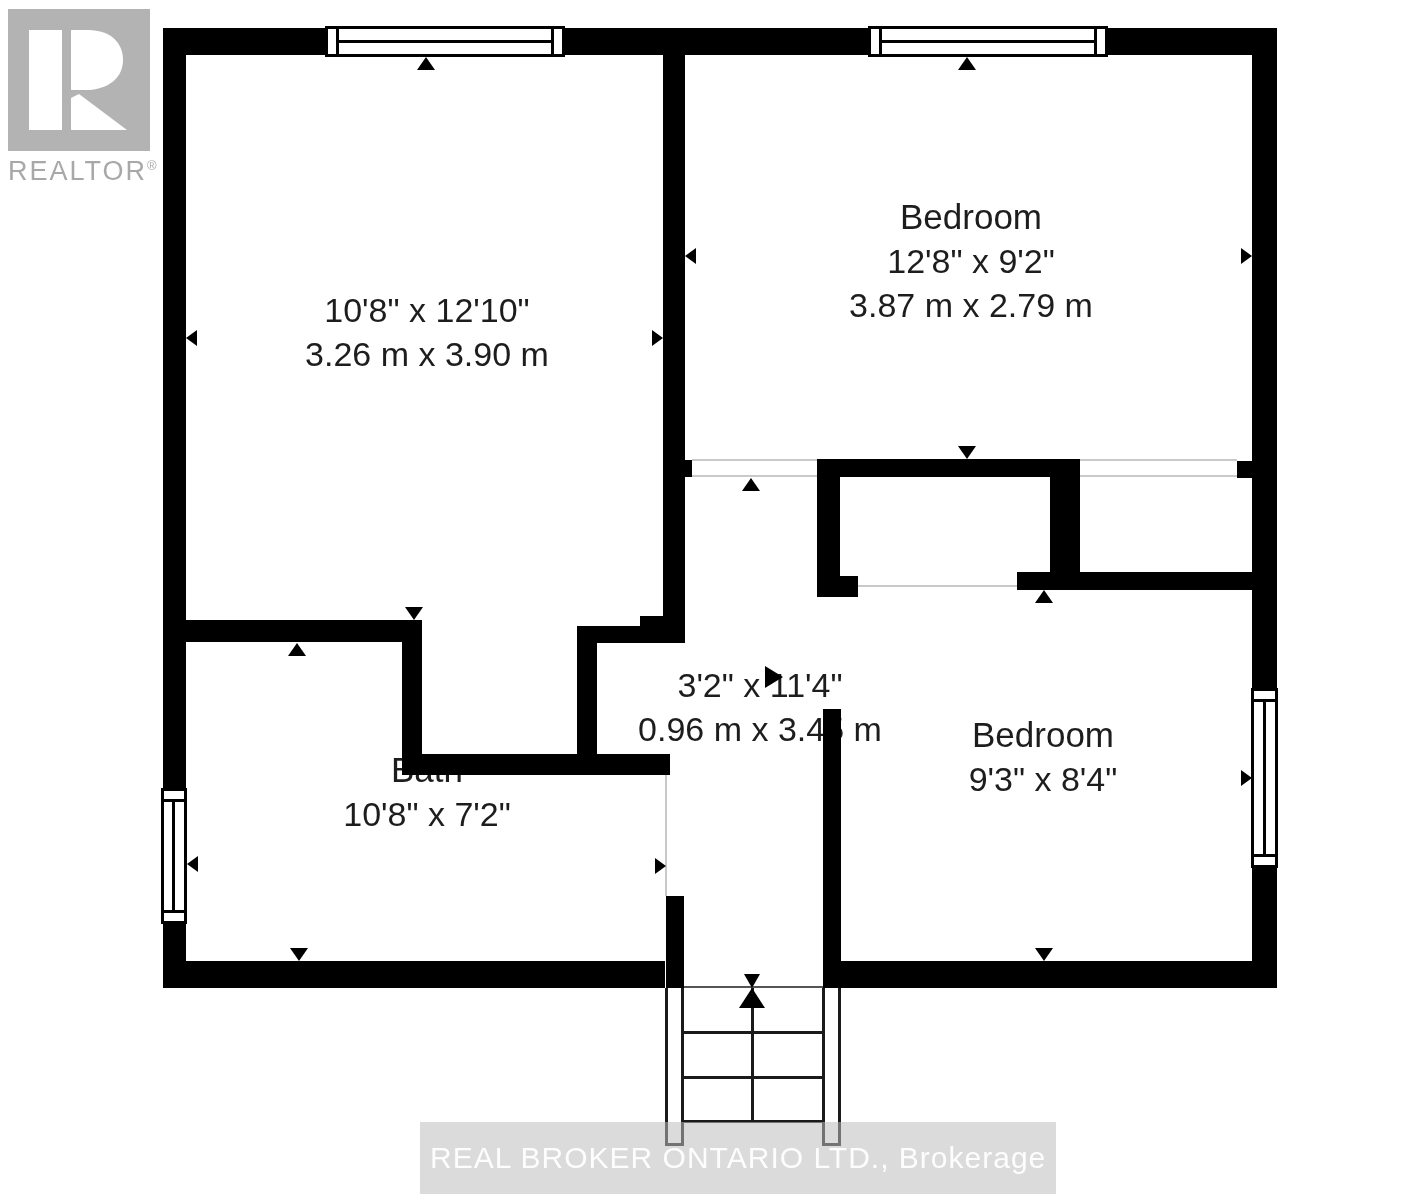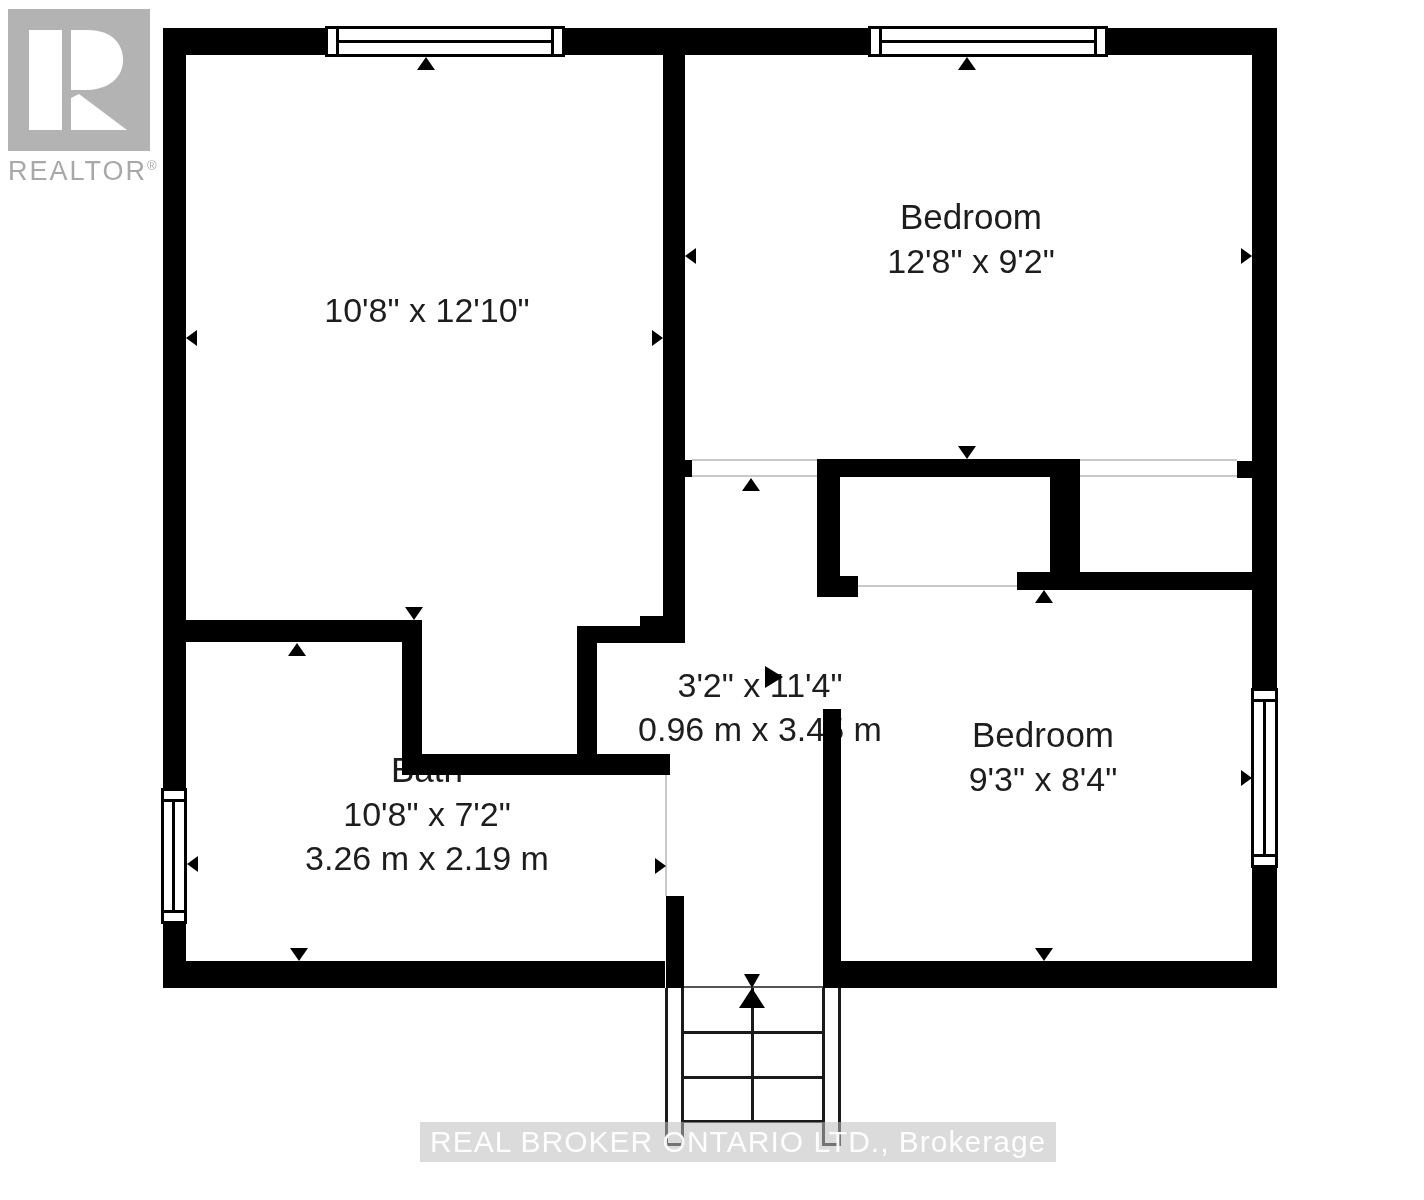--- a/index.html
+++ b/index.html
@@ -38,21 +38,21 @@
   .tread{position:absolute;height:3px;width:138px;left:684px;background:var(--stair);z-index:2;}
   .stairline{position:absolute;left:751px;top:988px;width:3px;height:135px;background:var(--stair);z-index:2;}
   .stairarrow{position:absolute;left:737px;top:970px;z-index:4;}
   
   .logo{position:absolute;left:8px;top:9px;z-index:5;}
   .logo-text{position:absolute;left:8px;top:156px;width:152px;z-index:5;color:var(--logo_text);
              font-size:27px;letter-spacing:2px;white-space:nowrap;}
   .logo-text sup{font-size:13px;}
   
   .wm{position:absolute;left:420px;top:1122px;z-index:6;background:var(--wm_bg);color:var(--wm_text);
-      font-size:30px;letter-spacing:1px;padding:3px 10px;white-space:nowrap;}
+      font-size:30px;letter-spacing:1px;padding:19px 10px;white-space:nowrap;}
 </style>
 </head>
 <body>
 
 <div class="plan">
 
   <svg class="logo" width="142" height="142" viewBox="0 0 142 142">
     <rect x="0" y="0" width="142" height="142" fill="#b3b3b3"></rect>
     <rect x="21" y="21" width="33" height="100" fill="#ffffff"></rect>
     <path d="M 63 21 L 80 21 C 104 21 115 35 115 51 C 115 67 103 79 82 81 L 63 81 Z" fill="#ffffff"></path>
@@ -128,29 +128,30 @@
   <div class="arr al" style="left:685px;top:248px"></div>
   <div class="arr al" style="left:187px;top:856px"></div>
   <div class="arr ar" style="left:652px;top:330px"></div>
   <div class="arr ar" style="left:1241px;top:248px"></div>
   <div class="arr ar" style="left:655px;top:858px"></div>
   <div class="arr ar" style="left:1241px;top:770px"></div>
   <div class="arr adoor" style="left:765px;top:666px"></div>
 
   <div class="room" style="left:177px;top:288px">
     <div class="rdim">10'8" x 12'10"</div>
+    <div class="rdim">3.26 m x 3.90 m</div>
   </div>
   <div class="room" style="left:721px;top:195px">
     <div class="rname">Bedroom</div>
     <div class="rdim">12'8" x 9'2"</div>
+    <div class="rdim">3.87 m x 2.79 m</div>
   </div>
   <div class="room" style="left:177px;top:748px">
     <div class="rname">Bath</div>
     <div class="rdim">10'8" x 7'2"</div>
-    <div class="rdim">3.26 m x 2.19 m</div>
   </div>
   <div class="room hall" style="left:510px;top:663px">
     <div class="rdim">3'2" x 11'4"</div>
     <div class="rdim">0.96 m x 3.45 m</div>
   </div>
   <div class="room" style="left:793px;top:713px">
     <div class="rname">Bedroom</div>
     <div class="rdim">9'3" x 8'4"</div>
   </div>
 

